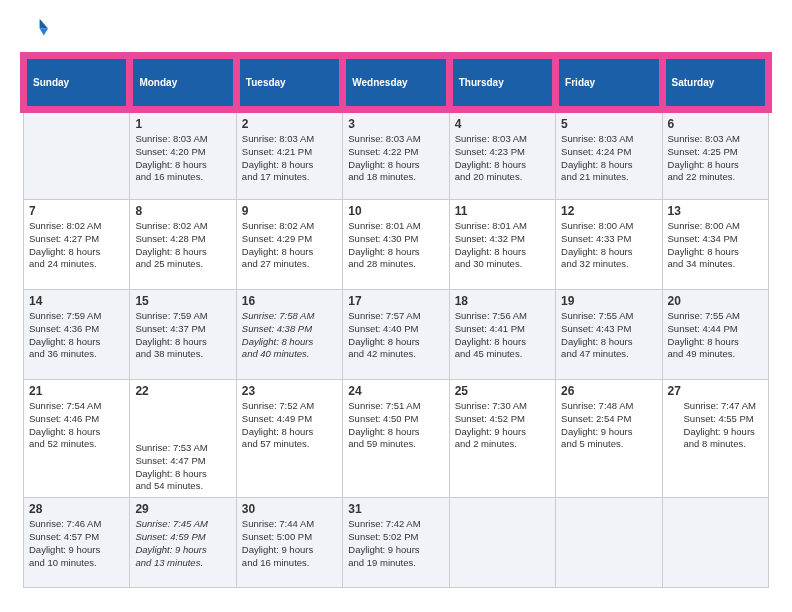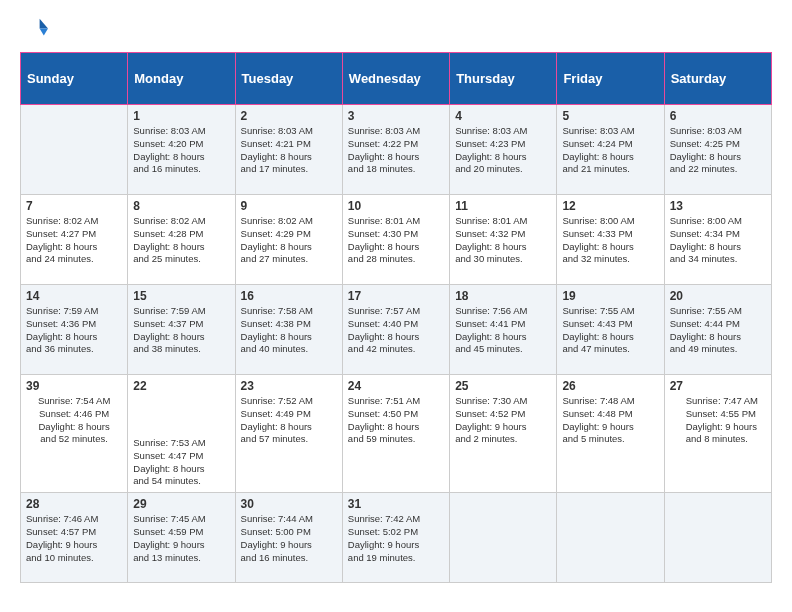--- a/index.html
+++ b/index.html
@@ -46,25 +46,25 @@
       margin-top: 2px;
     }
     .calendar {
       width: 100%;
       border-collapse: collapse;
       border: 1px solid #ccc;
     }
     .calendar th {
       background: #1a5fa8;
       color: #fff;
-      font-size: 13px;
+      font-size: 10px;
       font-weight: bold;
       padding: 18px 6px;
       text-align: left;
-      border: 1px solid #ec4899;
+      border: 7px solid #ec4899;
     }
     .calendar td {
       border: 1px solid #ccc;
       vertical-align: top;
       padding: 4px 5px;
       width: calc(100% / 7);
       height: 90px;
       font-size: 10px;
       color: #333;
       background: #fff;
@@ -228,21 +228,21 @@
           </td>
           <td>
             <div class="day-number">15</div>
             <div class="day-info" style="white-space: pre-line;">Sunrise: 7:59 AM
 Sunset: 4:37 PM
 Daylight: 8 hours
 and 38 minutes.</div>
           </td>
           <td>
             <div class="day-number">16</div>
-            <div class="day-info" style="white-space: pre-line;">Sunrise: 7:58 AM
+            <div class="day-info" style="white-space: pre-line; font-style: italic;">Sunrise: 7:58 AM
 Sunset: 4:38 PM
 Daylight: 8 hours
 and 40 minutes.</div>
           </td>
           <td>
             <div class="day-number">17</div>
             <div class="day-info" style="white-space: pre-line;">Sunrise: 7:57 AM
 Sunset: 4:40 PM
 Daylight: 8 hours
 and 42 minutes.</div>
@@ -264,22 +264,22 @@
           <td>
             <div class="day-number">20</div>
             <div class="day-info" style="white-space: pre-line;">Sunrise: 7:55 AM
 Sunset: 4:44 PM
 Daylight: 8 hours
 and 49 minutes.</div>
           </td>
         </tr>
         <tr>
           <td>
-            <div class="day-number">39</div>
-            <div class="day-info" style="white-space: pre-line; text-align: center;">Sunrise: 7:54 AM
+            <div class="day-number">21</div>
+            <div class="day-info" style="white-space: pre-line;">Sunrise: 7:54 AM
 Sunset: 4:46 PM
 Daylight: 8 hours
 and 52 minutes.</div>
           </td>
           <td>
             <div class="day-number">22</div>
             <div class="day-info" style="white-space: pre-line; margin-top: 44px;">Sunrise: 7:53 AM
 Sunset: 4:47 PM
 Daylight: 8 hours
 and 54 minutes.</div>
@@ -301,21 +301,21 @@
           <td>
             <div class="day-number">25</div>
             <div class="day-info" style="white-space: pre-line;">Sunrise: 7:30 AM
 Sunset: 4:52 PM
 Daylight: 9 hours
 and 2 minutes.</div>
           </td>
           <td>
             <div class="day-number">26</div>
             <div class="day-info" style="white-space: pre-line;">Sunrise: 7:48 AM
-Sunset: 4:48 PM
+Sunset: 2:54 PM
 Daylight: 9 hours
 and 5 minutes.</div>
           </td>
           <td>
             <div class="day-number">27</div>
             <div class="day-info" style="white-space: pre-line; margin-left: 16px;">Sunrise: 7:47 AM
 Sunset: 4:55 PM
 Daylight: 9 hours
 and 8 minutes.</div>
           </td>
@@ -323,21 +323,21 @@
         <tr class="row-shaded">
           <td>
             <div class="day-number">28</div>
             <div class="day-info" style="white-space: pre-line;">Sunrise: 7:46 AM
 Sunset: 4:57 PM
 Daylight: 9 hours
 and 10 minutes.</div>
           </td>
           <td>
             <div class="day-number">29</div>
-            <div class="day-info" style="white-space: pre-line;">Sunrise: 7:45 AM
+            <div class="day-info" style="white-space: pre-line; font-style: italic;">Sunrise: 7:45 AM
 Sunset: 4:59 PM
 Daylight: 9 hours
 and 13 minutes.</div>
           </td>
           <td>
             <div class="day-number">30</div>
             <div class="day-info" style="white-space: pre-line;">Sunrise: 7:44 AM
 Sunset: 5:00 PM
 Daylight: 9 hours
 and 16 minutes.</div>

